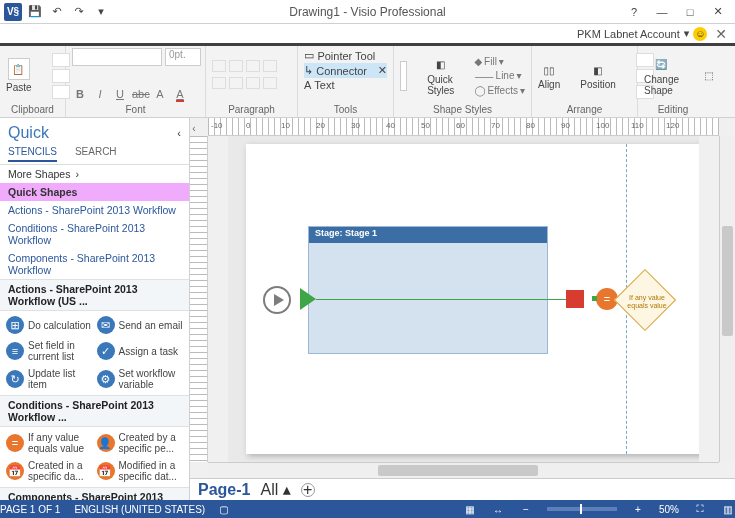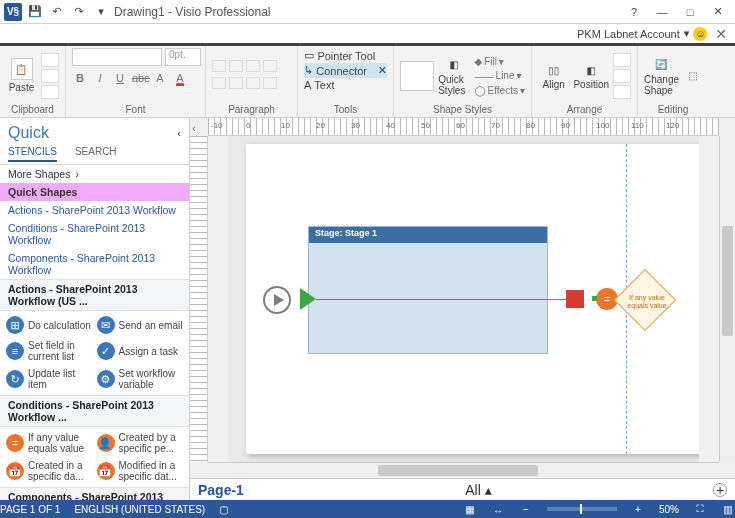--- a/index.html
+++ b/index.html
@@ -2,36 +2,36 @@
 <html><head>
 <meta charset="utf-8">
 <style>
 * { box-sizing: border-box; margin: 0; padding: 0; font-family: "Segoe UI", Tahoma, sans-serif; }
 body { width: 735px; height: 518px; overflow: hidden; background: #fff; font-size: 11px; color: #333; }
 
 .titlebar { height: 24px; background: #fff; border-bottom: 1px solid #d0d0d0; display: flex; align-items: center; }
 .qat { display: flex; align-items: center; padding: 0 4px; gap: 4px; }
 .vs-badge { width: 18px; height: 18px; background: #2b579a; color: #fff; font-size: 10px; font-weight: bold; display: flex; align-items: center; justify-content: center; border-radius: 2px; }
 .qat-btn { width: 18px; height: 18px; display: flex; align-items: center; justify-content: center; color: #444; }
-.titlebar-title { flex: 1; font-size: 12px; color: #555; }
+.titlebar-title { flex: 1; text-align: center; font-size: 12px; color: #555; }
 .winbtns { display: flex; gap: 2px; padding-right: 4px; }
 .winbtn { width: 26px; height: 18px; display: flex; align-items: center; justify-content: center; color: #444; }
 
 .account-row { height: 22px; background: #fff; display: flex; align-items: center; justify-content: flex-end; gap: 4px; padding: 0 8px; border-bottom: 3px solid #404040; font-size: 11px; color: #444; position:relative;}
 .account-row .smile { width: 14px; height: 14px; border-radius: 50%; background: #ffcc00; display: flex; align-items: center; justify-content: center; font-size:10px;}
 .account-row .x { color:#666; font-size:14px; margin-left:4px;}
 
 .menubar { height: 22px; background: #fff; display: flex; align-items: stretch; font-size: 11px; position:absolute; top:24px; left:0; right:220px;}
 .menubar .tab { padding: 0 10px; display: flex; align-items: center; color: #2b579a; text-transform: uppercase; letter-spacing: .3px; }
 .menubar .tab.file { background: #2b579a; color: #fff; }
 .menubar .tab.active { background: #fff; border: 1px solid #c5c5c5; border-bottom: none; }
 
 .ribbon { position:absolute; top:46px; left:0; right:0; height: 72px; background: #f3f3f3; border-bottom: 1px solid #d0d0d0; display: flex; }
 .rgroup { border-right: 1px solid #dcdcdc; padding: 2px 6px 0 6px; display: flex; flex-direction: column; justify-content: space-between; }
-.rgroup-body { flex: 1; display: flex; align-items: center; gap: 4px; }
+.rgroup-body { flex: 1; display: flex; align-items: center; gap: 20px; }
 .rgroup-label { text-align: center; font-size: 10px; color: #666; padding: 1px 0 2px 0; }
 .r-btn-big { width: 34px; display: flex; flex-direction: column; align-items: center; font-size: 10px; color: #444; gap:2px;}
 .r-btn-big .icn { width: 22px; height: 22px; border: 1px solid #ccc; background:#fff; display:flex;align-items:center;justify-content:center;}
 .mini-col { display:flex; flex-direction:column; gap:2px; }
 .mini { width:18px; height:14px; border:1px solid #ddd; background:#fff; }
 .font-box { width:90px; height:18px; border:1px solid #ccc; background:#fff; font-size:10px; color:#999; padding:0 3px;}
 .size-box { width:36px; height:18px; border:1px solid #ccc; background:#fff; font-size:10px; color:#999; padding:0 3px;}
 .fmt-row { display:flex; gap:4px; margin-top:2px;}
 .fmtb { width:16px; text-align:center; font-size:11px; color:#777;}
 .para-box { width:80px; height:32px; display:flex; flex-wrap:wrap; gap:3px;}
@@ -79,21 +79,21 @@
 .red-sq { position:absolute; left:338px; top:154px; width:18px; height:18px; background:#d83b2f;}
 .or-circ { position:absolute; left:368px; top:152px; width:22px; height:22px; border-radius:50%; background:#e8762c; display:flex; align-items:center; justify-content:center; color:#fff;}
 .sel-handle { width:5px; height:5px; background:#3fa648; position:absolute;}
 .diamond { position:absolute; left:395px; top:142px; width:44px; height:44px; transform:rotate(45deg); background:#fdf6e2; border:1px solid #d9a23b;}
 .diamond-lbl { position:absolute; left:398px; top:158px; width:42px; font-size:7px; color:#b37800; text-align:center; line-height:8px;}
 .vscroll { width:16px; background:#efefef; border-left:1px solid #ccc; position:relative;}
 .vscroll .thumb { position:absolute; top:90px; left:2px; right:2px; height:110px; background:#c9c9c9; border-radius:2px;}
 .hscroll { height:16px; background:#efefef; border-top:1px solid #ccc; margin-left:18px; margin-right:16px; position:relative;}
 .hscroll .thumb { position:absolute; left:170px; top:2px; bottom:2px; width:160px; background:#c9c9c9; border-radius:2px;}
 
-.pagetabs { height:22px; background:#fff; border-top:1px solid #ccc; display:flex; align-items:center; padding:0 8px; font-size:14px;justify-content:space-between;}
+.pagetabs { height:22px; background:#fff; border-top:1px solid #ccc; display:flex; align-items:center; gap:10px; padding:0 8px; font-size:16px;}
 .pagetabs .pt { color:#2b579a; font-weight:bold;}
 .pagetabs .addp { width:14px; height:14px; border:1px solid #999; border-radius:50%; display:flex; align-items:center; justify-content:center;}
 
 .statusbar { position:absolute; left:0; right:0; bottom:0; height:18px; background:#2b579a; color:#fff; display:flex; align-items:center; font-size:10px; padding:0 0; gap:14px;}
 .statusbar .sp { flex:1;}
 .statusbar .zs { width:70px; height:4px; background:#5b80b6; position:relative;}
 .statusbar .zs::after { content:""; position:absolute; left:33px; top:-3px; width:2px; height:10px; background:#fff;}
 .statusbar .ic { width:14px; text-align:center;}
 </style>
 </head>

